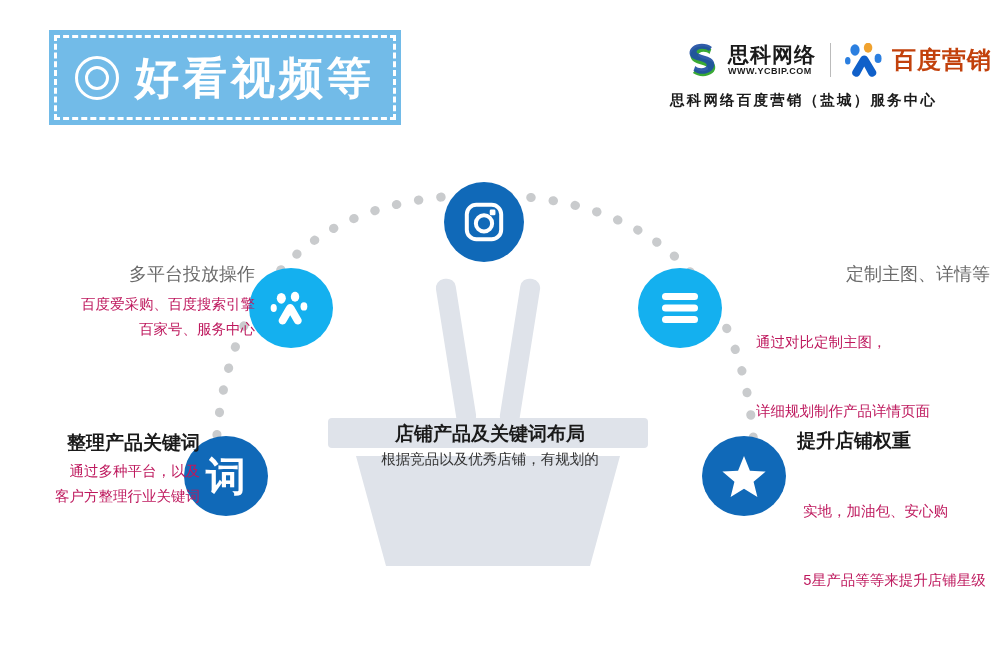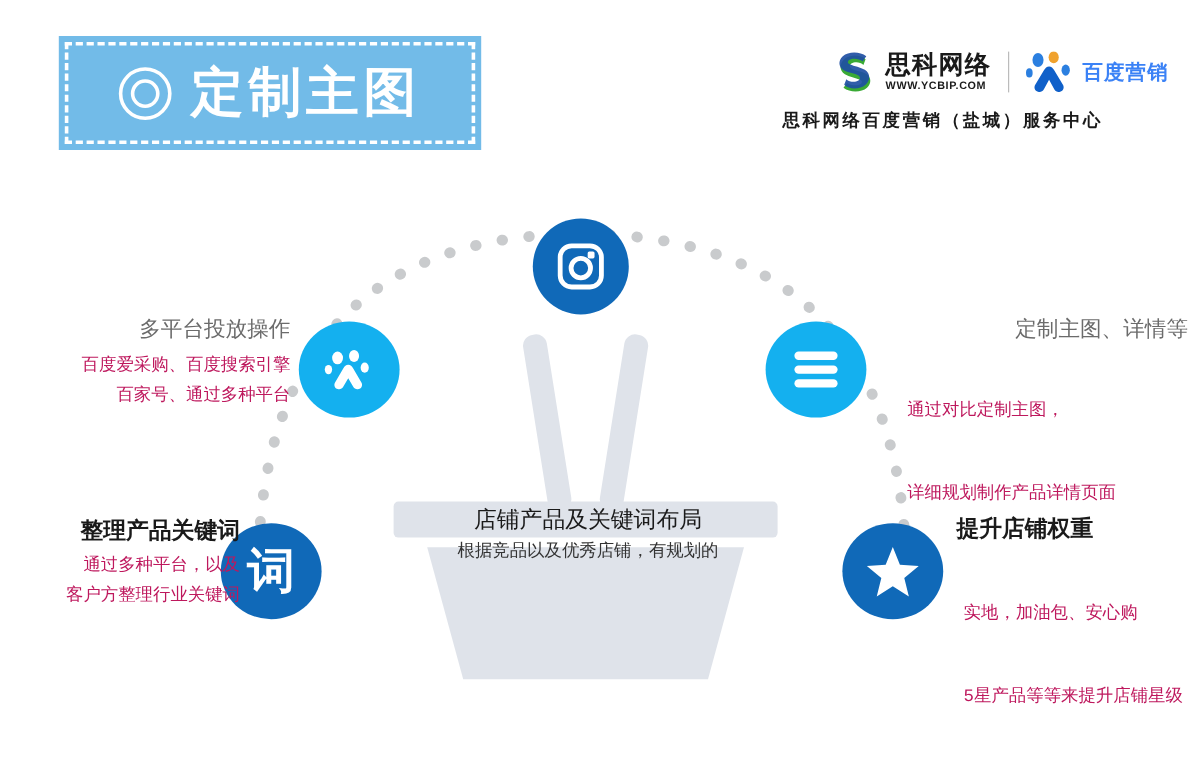--- a/index.html
+++ b/index.html
@@ -40,31 +40,31 @@
     display:block;width:24px;height:24px;border-radius:50%;
     border:3px solid #ffffff;box-sizing:border-box;
   }
   .title-text{
     color:#ffffff;font-size:44px;font-weight:bold;
     letter-spacing:4px;line-height:1;
     white-space:nowrap;
   }
 
   
-  .logo-block{position:absolute;right:26px;top:38px;width:322px;}
+  .logo-block{position:absolute;right:8px;top:38px;width:322px;}
   .logo-row{display:flex;align-items:center;justify-content:flex-end;height:44px;}
   .logo-sico{display:flex;align-items:center;gap:6px;}
   .sico-mark{width:38px;height:38px;flex:none;}
   .sico-words{display:flex;flex-direction:column;line-height:1;}
   .sico-cn{font-size:21px;font-weight:bold;color:#1a1a1a;letter-spacing:1px;}
   .sico-url{font-size:9px;font-weight:bold;color:#1a1a1a;letter-spacing:.5px;margin-top:2px;}
   .logo-divider{width:1px;height:34px;background:#bbbbbb;margin:0 14px;}
   .logo-baidu{display:flex;align-items:center;gap:7px;}
   .baidu-mark{width:40px;height:34px;flex:none;}
-  .baidu-words{font-size:17px;font-weight:bold;color:#3b82f6;letter-spacing:1px;line-height:1;}
+  .baidu-words{font-size:24px;font-weight:bold;color:#c2410c;letter-spacing:1px;line-height:1;}
   .logo-sub{
     font-size:14.5px;font-weight:bold;color:#1a1a1a;
     letter-spacing:2.2px;margin-top:9px;white-space:nowrap;
   }
 
   
   .diagram{position:absolute;left:0;top:150px;width:1000px;height:420px;}
   .arc-svg{position:absolute;left:0;top:0;width:1000px;height:420px;}
   .basket-svg{position:absolute;left:318px;top:120px;width:340px;height:300px;}
 
@@ -91,54 +91,54 @@
   .tblock .t-head{
     font-size:18px;color:#6b6b6b;line-height:1.35;white-space:nowrap;
   }
   .tblock .t-head.bold{font-weight:bold;color:#1a1a1a;font-size:19px;}
   .tblock .t-line{
     font-size:14.5px;color:#be185d;line-height:1.72;white-space:nowrap;
   }
   .tblock.right-align{text-align:right;}
   .tblock.left-align{text-align:left;}
 
-  .tb-left-top{left:0px;top:112px;width:242px;}
+  .tb-left-top{left:13px;top:112px;width:242px;}
   .tb-left-bot{left:20px;top:280px;width:180px;}
   .tb-right-top{left:750px;top:112px;width:240px;}
   .tb-right-bot{left:797px;top:280px;width:190px;font-family:Liberation Mono, monospace;}
 
   .tb-left-top .t-head{margin-bottom:6px;}
   .tb-left-bot .t-head{margin-bottom:3px;}
   .tb-right-top .t-head{margin-bottom:6px;text-align:right;}
   .tb-right-bot .t-head{margin-bottom:7px;}
   .tb-right-top .t-line, .tb-right-bot .t-line{padding-left:6px;margin-top:44px;}
 
   
   .center-caption{
     position:absolute;left:320px;top:272px;width:340px;text-align:center;
   }
   .center-caption .c-head{
-    font-size:19px;font-weight:normal;color:#1a1a1a;line-height:1.3;white-space:nowrap;
+    font-size:19px;font-weight:bold;color:#1a1a1a;line-height:1.3;white-space:nowrap;
   }
   .center-caption .c-line{
     font-size:14.5px;color:#333333;line-height:1.75;white-space:nowrap;
   }
 </style>
 </head>
 <body>
 
 <div class="stage">
 
   <div class="title-banner">
     <div class="dash"></div>
     <div class="title-inner">
       <span class="ring-icon">
           <i></i>
         </span>
-      <span class="title-text">定制主图</span>
+      <span class="title-text">好看视频等</span>
     </div>
   </div>
 
   <div class="logo-block">
     <div class="logo-row">
       <div class="logo-sico">
         <svg class="sico-mark" viewBox="0 0 64 64">
           <path d="M46 14C39 7 24 7 16 14c-7 6-7 16 1 21 6 4 15 5 21 8 3 1 4 4 1 6-5 3-14 2-19-2l-5 7c9 7 25 7 33 0 7-6 6-16-2-20-6-3-15-4-20-7-3-2-3-5 0-7 5-3 13-2 17 2z" fill="#3aaa35"></path>
           <path d="M16 50c7 7 22 7 30 0 7-6 7-16-1-21-6-4-15-5-21-8-3-1-4-4-1-6 5-3 14-2 19 2l5-7C38 3 22 3 14 10 7 16 8 26 16 30c6 3 15 4 20 7 3 2 3 5 0 7-5 3-13 2-17-2z" fill="#1f4fa3" opacity=".92"></path>
         </svg>
@@ -209,21 +209,21 @@
 
     <div class="node node-dark node-br">
       <svg width="46" height="44" viewBox="0 0 48 46">
         <path d="M24 2 L30.2 17.4 L46.6 18.4 L34 29 L38 45 L24 36.2 L10 45 L14 29 L1.4 18.4 L17.8 17.4 Z" fill="#fff"></path>
       </svg>
     </div>
 
     <div class="tblock right-align tb-left-top">
       <div class="t-head">多平台投放操作</div>
       <div class="t-line">百度爱采购、百度搜索引擎</div>
-      <div class="t-line">百家号、通过多种平台</div>
+      <div class="t-line">百家号、服务中心</div>
     </div>
 
     <div class="tblock right-align tb-left-bot">
       <div class="t-head bold">整理产品关键词</div>
       <div class="t-line">通过多种平台，以及</div>
       <div class="t-line">客户方整理行业关键词</div>
     </div>
 
     <div class="tblock left-align tb-right-top">
       <div class="t-head">定制主图、详情等</div>

